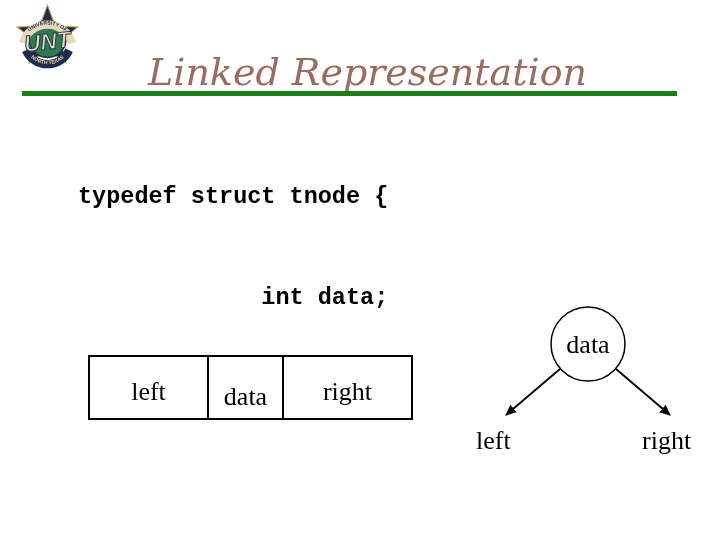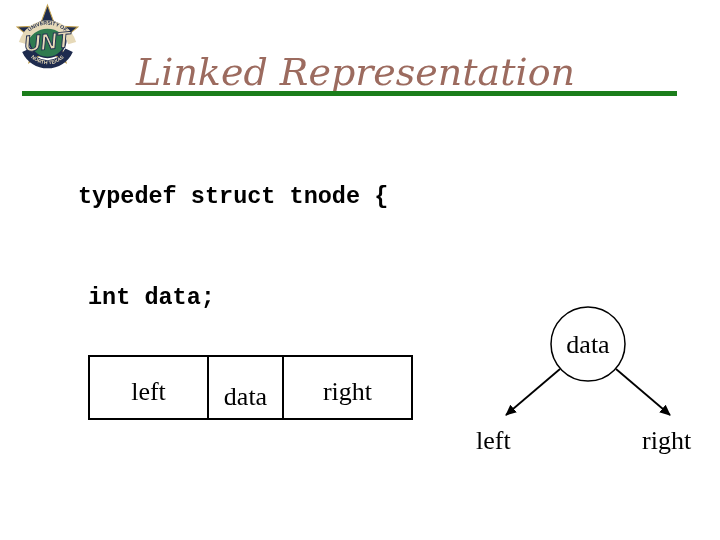--- a/index.html
+++ b/index.html
@@ -11,21 +11,21 @@
     overflow: hidden;
     font-family: "Liberation Serif", serif;
   }
 
   
   .logo { position: absolute; left: 16px; top: 2px; width: 63px; height: 76px; }
 
   
   .title {
     position: absolute;
-    left: 136px;
+    left: 148px;
     top: 53px;
     font-family: "DejaVu Serif", serif;
     font-style: italic;
     font-size: 38px;
     line-height: 38px;
     color: #9c6b5f;
     white-space: nowrap;
   }
 
   
@@ -44,21 +44,21 @@
     left: 67px;
     top: 113px;
     font-family: "Liberation Mono", "DejaVu Sans Mono", monospace;
     font-weight: bold;
     font-size: 23.5px;
     line-height: 33.5px;
     color: #000;
     white-space: pre;
   }
   .code-line.indent-1 { padding-left: 11px; }
-  .code-line.indent-2 { padding-left: 21px; }
+  .code-line.indent-2 { padding-left: 21px; text-align: right; }
 
   
   .struct-box {
     position: absolute;
     left: 88px;
     top: 355px;
     width: 325px;
     height: 65px;
     border: 2px solid #000;
     box-sizing: border-box;

